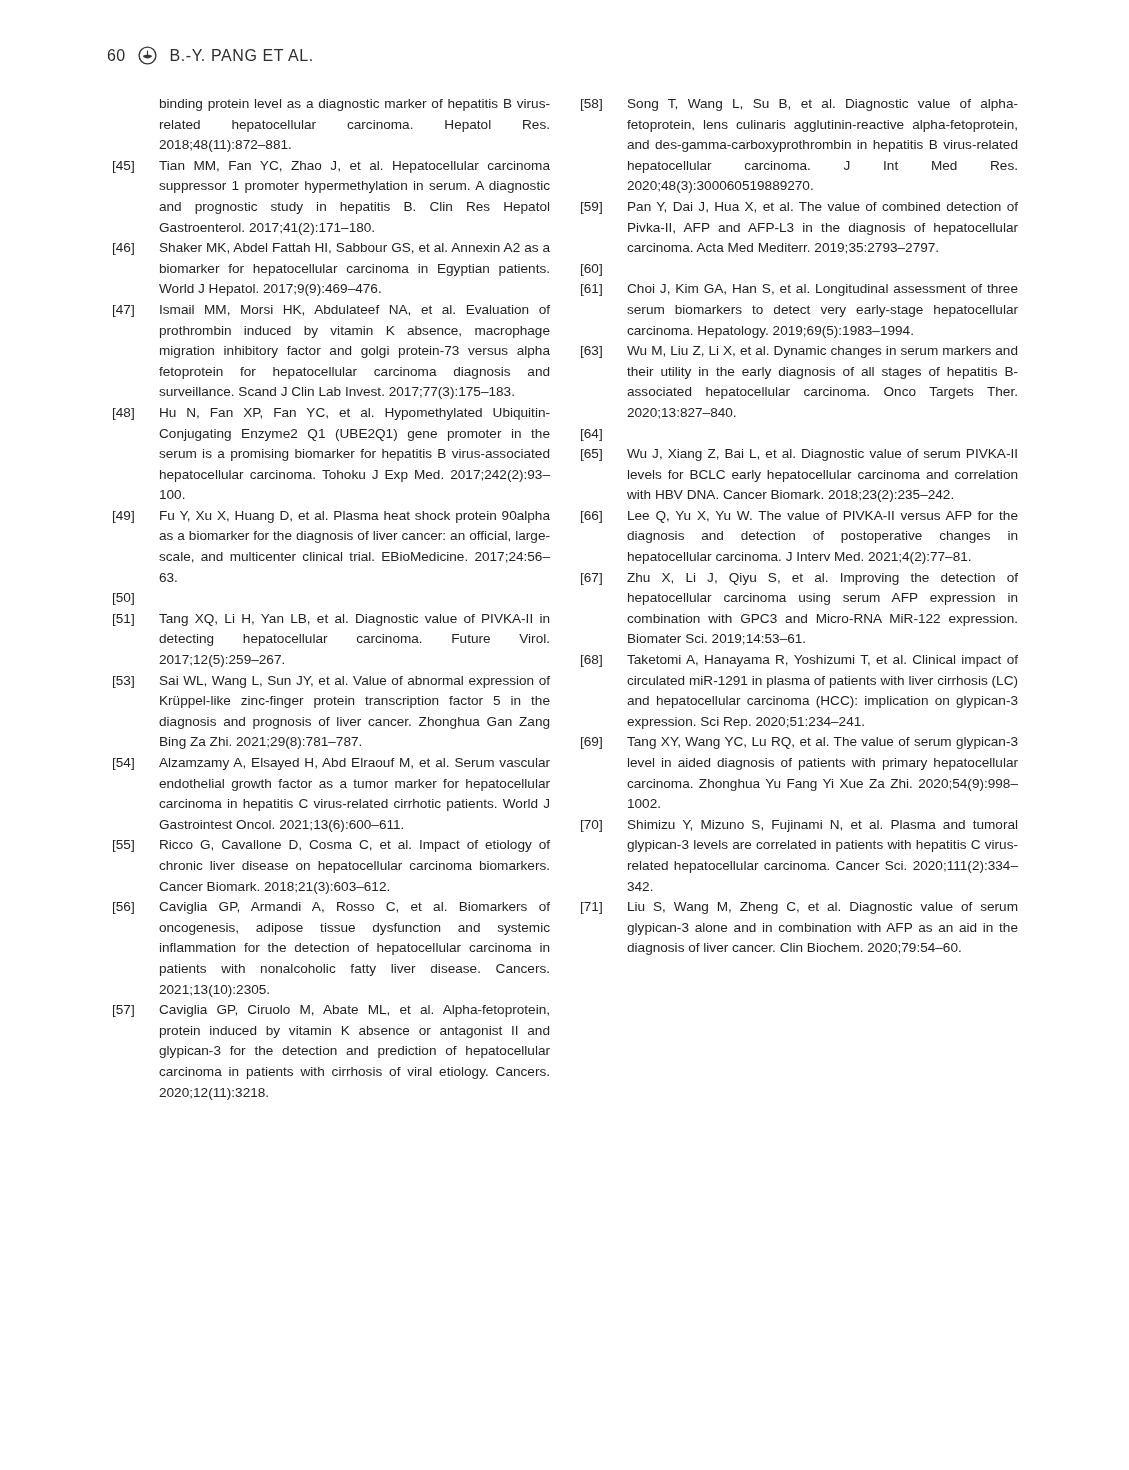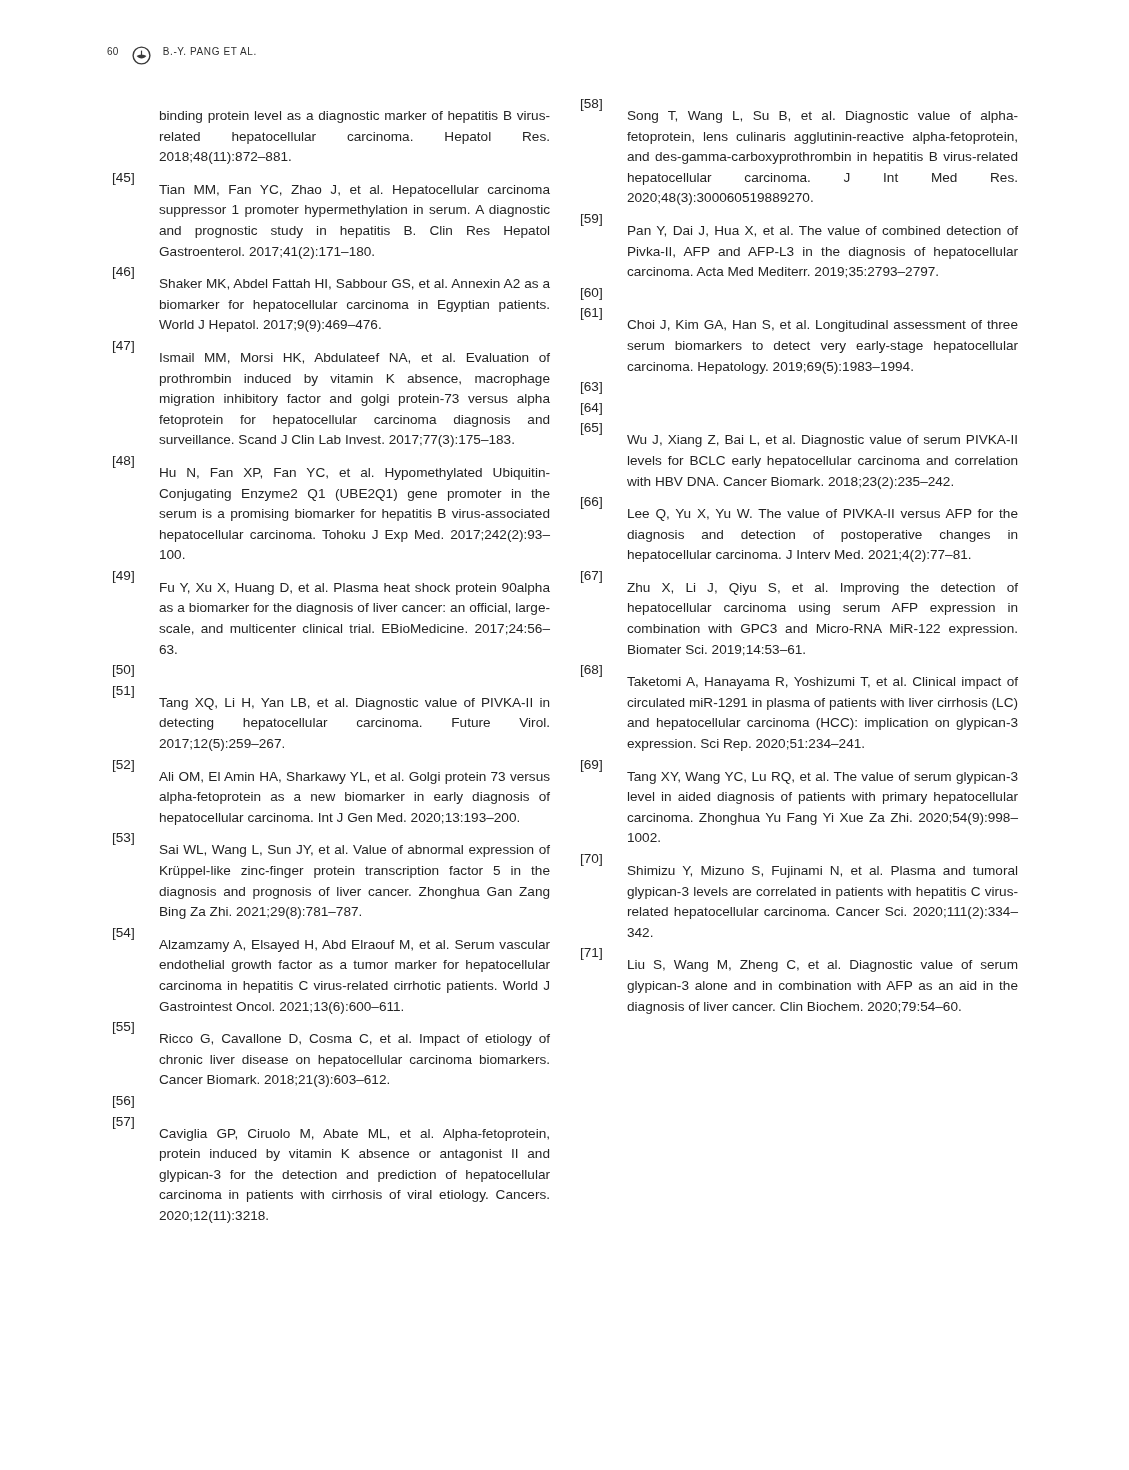--- a/index.html
+++ b/index.html
@@ -13,22 +13,22 @@
     position: relative;
     font-family: "Liberation Sans", sans-serif;
     color: #242424;
     overflow: hidden;
   }
   .page-header {
     position: absolute;
     left: 107px;
     top: 46px;
     display: flex;
-    align-items: flex-start;
-    font-size: 10px;
+    align-items: center;
+    font-size: 16px;
     color: #2e2e2e;
   }
   .page-header .pgnum {
     margin-right: 13px;
     letter-spacing: 0.3px;
   }
   .page-header .logo {
     margin-right: 12px;
     display: inline-flex;
     align-items: center;
@@ -54,21 +54,20 @@
     line-height: 20.6px;
   }
   .ref .ref-num {
     flex: 0 0 47px;
     width: 47px;
   }
   .ref .ref-text {
     flex: 1 1 auto;
     text-align: justify;
     text-justify: inter-word;
-    margin-top: 12px;
   }
 </style>
 </head>
 <body>
 
 <div class="page-header">
   <span class="pgnum">60</span>
   <span class="logo">
     <svg width="19" height="19" viewBox="0 0 19 19" aria-hidden="true">
       <circle cx="9.5" cy="9.5" r="8.4" fill="none" stroke="#3a3a3a" stroke-width="1.4"></circle>
@@ -106,37 +105,34 @@
         <div class="ref-text">Fu Y, Xu X, Huang D, et al. Plasma heat shock protein 90alpha as a biomarker for the diagnosis of liver cancer: an official, large-scale, and multicenter clinical trial. EBioMedicine. 2017;24:56–63.</div>
       </div>
       <div class="ref">
         <span class="ref-num">[50]</span>
       </div>
       <div class="ref">
         <span class="ref-num">[51]</span>
         <div class="ref-text">Tang XQ, Li H, Yan LB, et al. Diagnostic value of PIVKA-II in detecting hepatocellular carcinoma. Future Virol. 2017;12(5):259–267.</div>
       </div>
       <div class="ref">
-        <span class="ref-num">[52]</span>
-        <div class="ref-text">Ali OM, El Amin HA, Sharkawy YL, et al. Golgi protein 73 versus alpha-fetoprotein as a new biomarker in early diagnosis of hepatocellular carcinoma. Int J Gen Med. 2020;13:193–200.</div>
-      </div>
-      <div class="ref">
         <span class="ref-num">[53]</span>
         <div class="ref-text">Sai WL, Wang L, Sun JY, et al. Value of abnormal expression of Krüppel-like zinc-finger protein transcription factor 5 in the diagnosis and prognosis of liver cancer. Zhonghua Gan Zang Bing Za Zhi. 2021;29(8):781–787.</div>
       </div>
       <div class="ref">
         <span class="ref-num">[54]</span>
         <div class="ref-text">Alzamzamy A, Elsayed H, Abd Elraouf M, et al. Serum vascular endothelial growth factor as a tumor marker for hepatocellular carcinoma in hepatitis C virus-related cirrhotic patients. World J Gastrointest Oncol. 2021;13(6):600–611.</div>
       </div>
       <div class="ref">
         <span class="ref-num">[55]</span>
         <div class="ref-text">Ricco G, Cavallone D, Cosma C, et al. Impact of etiology of chronic liver disease on hepatocellular carcinoma biomarkers. Cancer Biomark. 2018;21(3):603–612.</div>
       </div>
       <div class="ref">
         <span class="ref-num">[56]</span>
+        <div class="ref-text">Caviglia GP, Armandi A, Rosso C, et al. Biomarkers of oncogenesis, adipose tissue dysfunction and systemic inflammation for the detection of hepatocellular carcinoma in patients with nonalcoholic fatty liver disease. Cancers. 2021;13(10):2305.</div>
       </div>
       <div class="ref">
         <span class="ref-num">[57]</span>
         <div class="ref-text">Caviglia GP, Ciruolo M, Abate ML, et al. Alpha-fetoprotein, protein induced by vitamin K absence or antagonist II and glypican-3 for the detection and prediction of hepatocellular carcinoma in patients with cirrhosis of viral etiology. Cancers. 2020;12(11):3218.</div>
       </div>
     </div>
   <div class="col" id="col-right">
       <div class="ref">
         <span class="ref-num">[58]</span>
         <div class="ref-text">Song T, Wang L, Su B, et al. Diagnostic value of alpha-fetoprotein, lens culinaris agglutinin-reactive alpha-fetoprotein, and des-gamma-carboxyprothrombin in hepatitis B virus-related hepatocellular carcinoma. J Int Med Res. 2020;48(3):300060519889270.</div>
@@ -147,20 +143,21 @@
       </div>
       <div class="ref">
         <span class="ref-num">[60]</span>
       </div>
       <div class="ref">
         <span class="ref-num">[61]</span>
         <div class="ref-text">Choi J, Kim GA, Han S, et al. Longitudinal assessment of three serum biomarkers to detect very early-stage hepatocellular carcinoma. Hepatology. 2019;69(5):1983–1994.</div>
       </div>
       <div class="ref">
         <span class="ref-num">[63]</span>
+        <div class="ref-text">Wu M, Liu Z, Li X, et al. Dynamic changes in serum markers and their utility in the early diagnosis of all stages of hepatitis B-associated hepatocellular carcinoma. Onco Targets Ther. 2020;13:827–840.</div>
       </div>
       <div class="ref">
         <span class="ref-num">[64]</span>
       </div>
       <div class="ref">
         <span class="ref-num">[65]</span>
         <div class="ref-text">Wu J, Xiang Z, Bai L, et al. Diagnostic value of serum PIVKA-II levels for BCLC early hepatocellular carcinoma and correlation with HBV DNA. Cancer Biomark. 2018;23(2):235–242.</div>
       </div>
       <div class="ref">
         <span class="ref-num">[66]</span>

